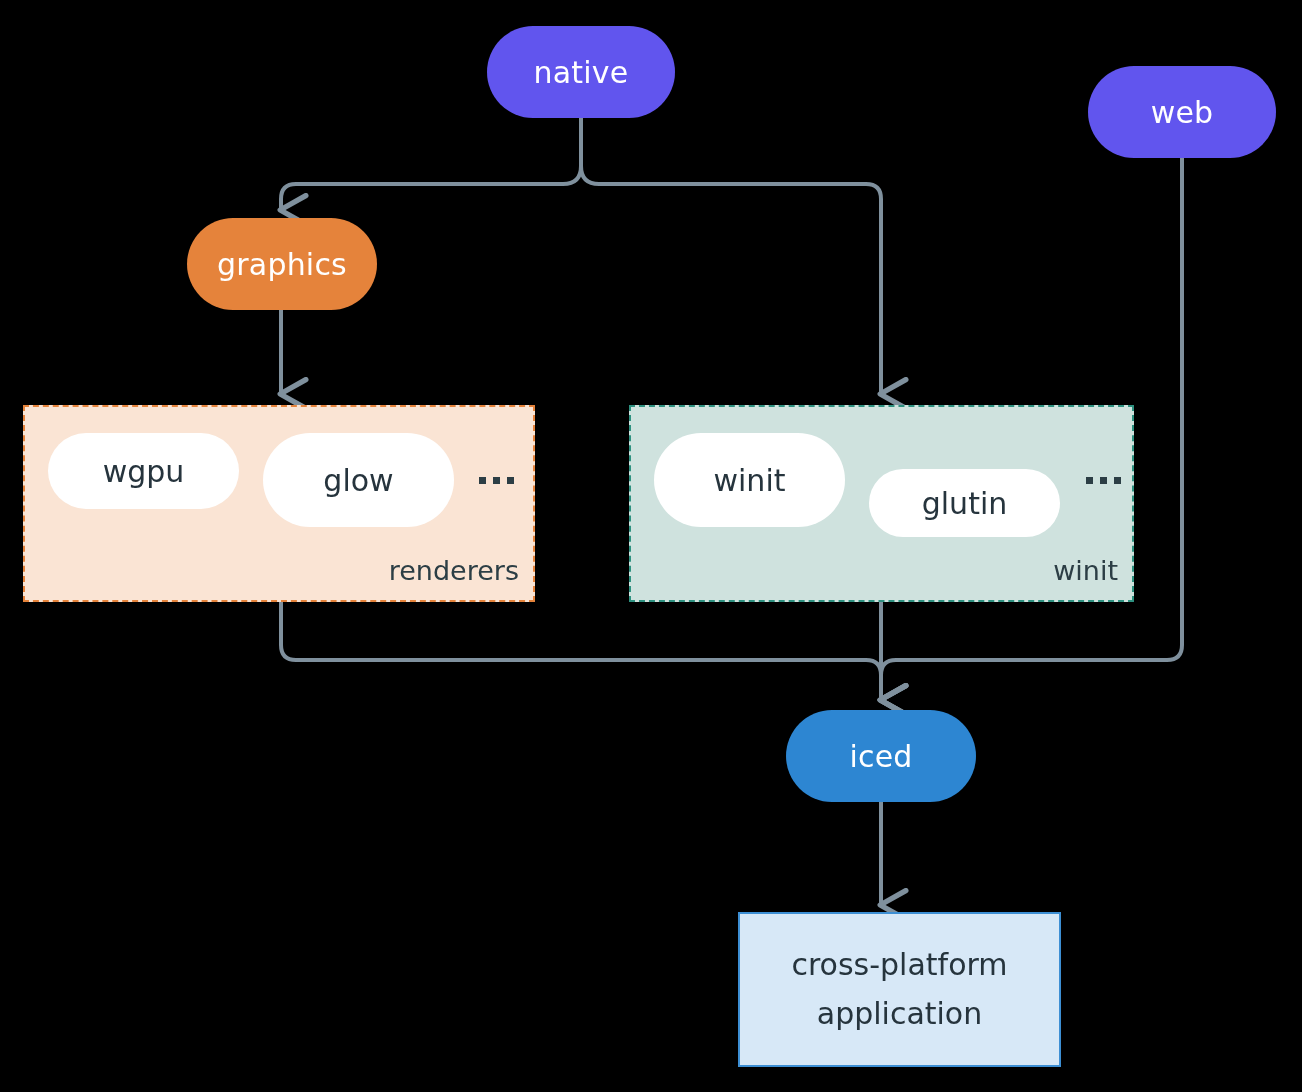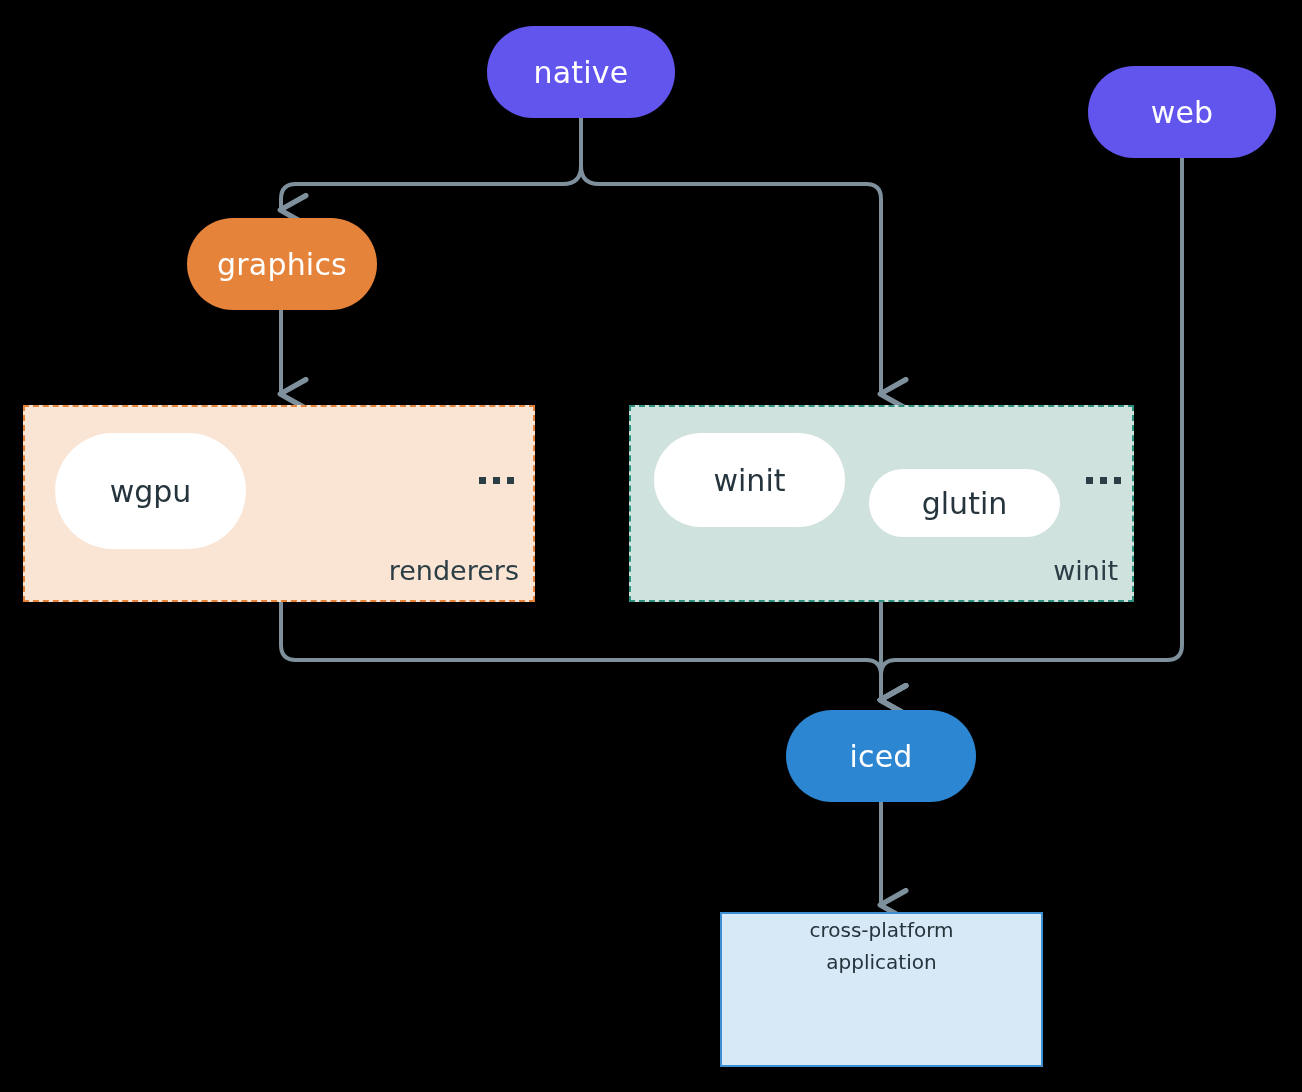--- a/index.html
+++ b/index.html
@@ -79,28 +79,30 @@
     display: block;
     width: 7px;
     height: 7px;
     background: #2c3e45;
   }
 
   
   .rect-node {
     position: absolute;
     display: flex;
+    align-items: center;
     justify-content: center;
     text-align: center;
     box-sizing: border-box;
     border-width: 2px;
     border-style: solid;
-    font-size: 20px;
+    font-size: 30px;
     line-height: 1.62;
     color: #26343d;
+    margin-left: 18px;
   }
 </style>
 </head>
 <body>
 
 <div id="canvas">
 
   <svg id="edges" viewBox="0 0 1302 1092" xmlns="http://www.w3.org/2000/svg">
     <defs>
       <marker id="ah" markerWidth="9" markerHeight="9" refX="4.2" refY="7.4" orient="auto" markerUnits="strokeWidth">
@@ -137,22 +139,25 @@
   </div>
 
   <div class="pill" style="left:187px; top:218px; width:190px; height:92px; background:#e5833b;">
     <span>graphics</span>
   </div>
 
   <div class="group" style="left:23px; top:405px; width:512px; height:197px;
               background:#fae4d4; border-color:#e5833b;">
     <span class="group-label">renderers</span>
   </div>
-  <div class="chip" style="left:55px; top:433px; width:191px; height:116px;">
+  <div class="chip" style="left:48px; top:433px; width:191px; height:76px;">
     <span>wgpu</span>
+  </div>
+  <div class="chip" style="left:263px; top:433px; width:191px; height:94px;">
+    <span>glow</span>
   </div>
   <div class="ellipsis" style="left:479px; top:477px;">
     <i></i>
       <i></i>
       <i></i>
   </div>
 
   <div class="group" style="left:629px; top:405px; width:505px; height:197px;
               background:#cfe2de; border-color:#2e9180;">
     <span class="group-label">winit</span>

